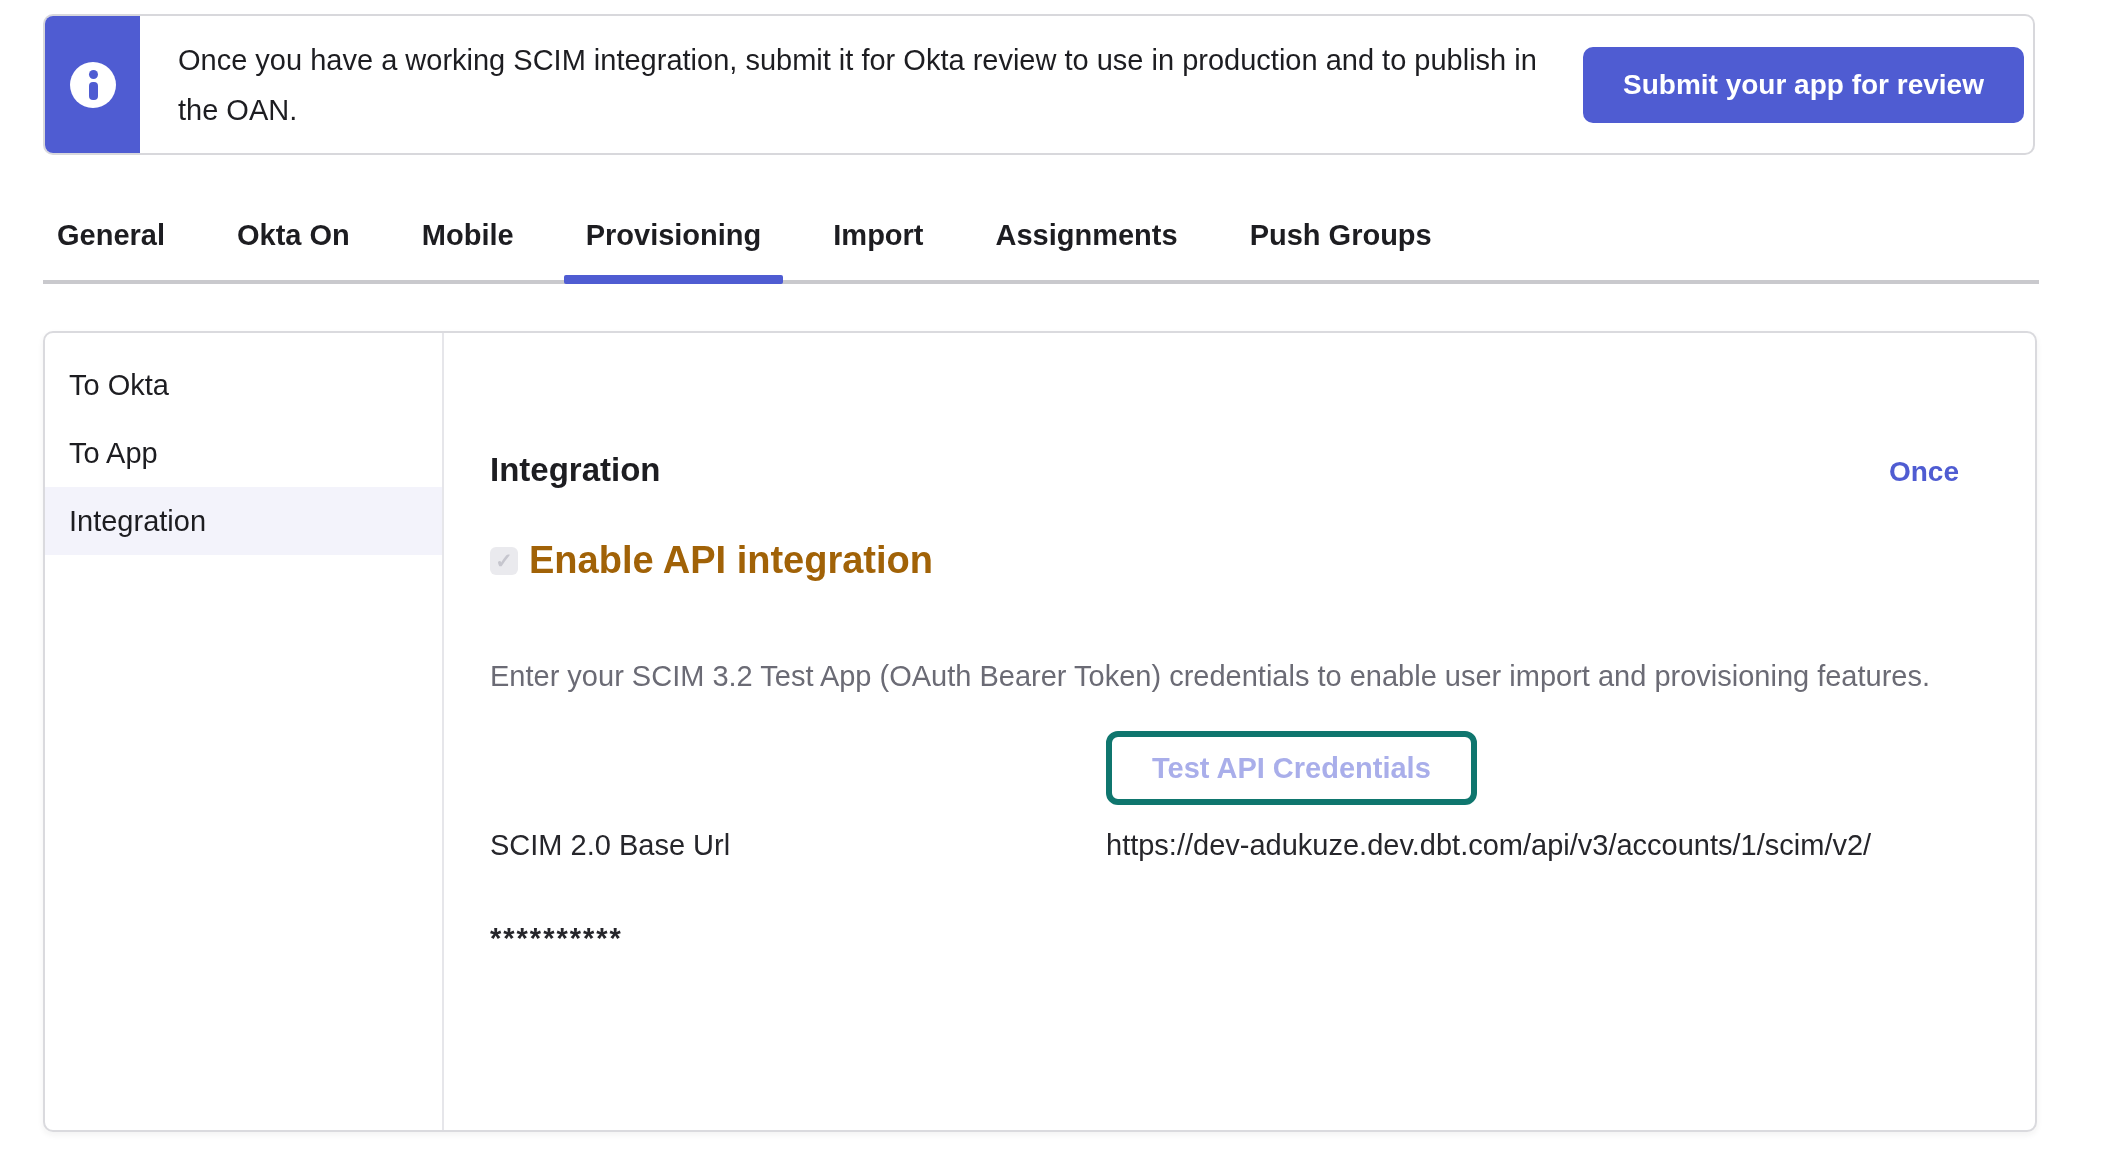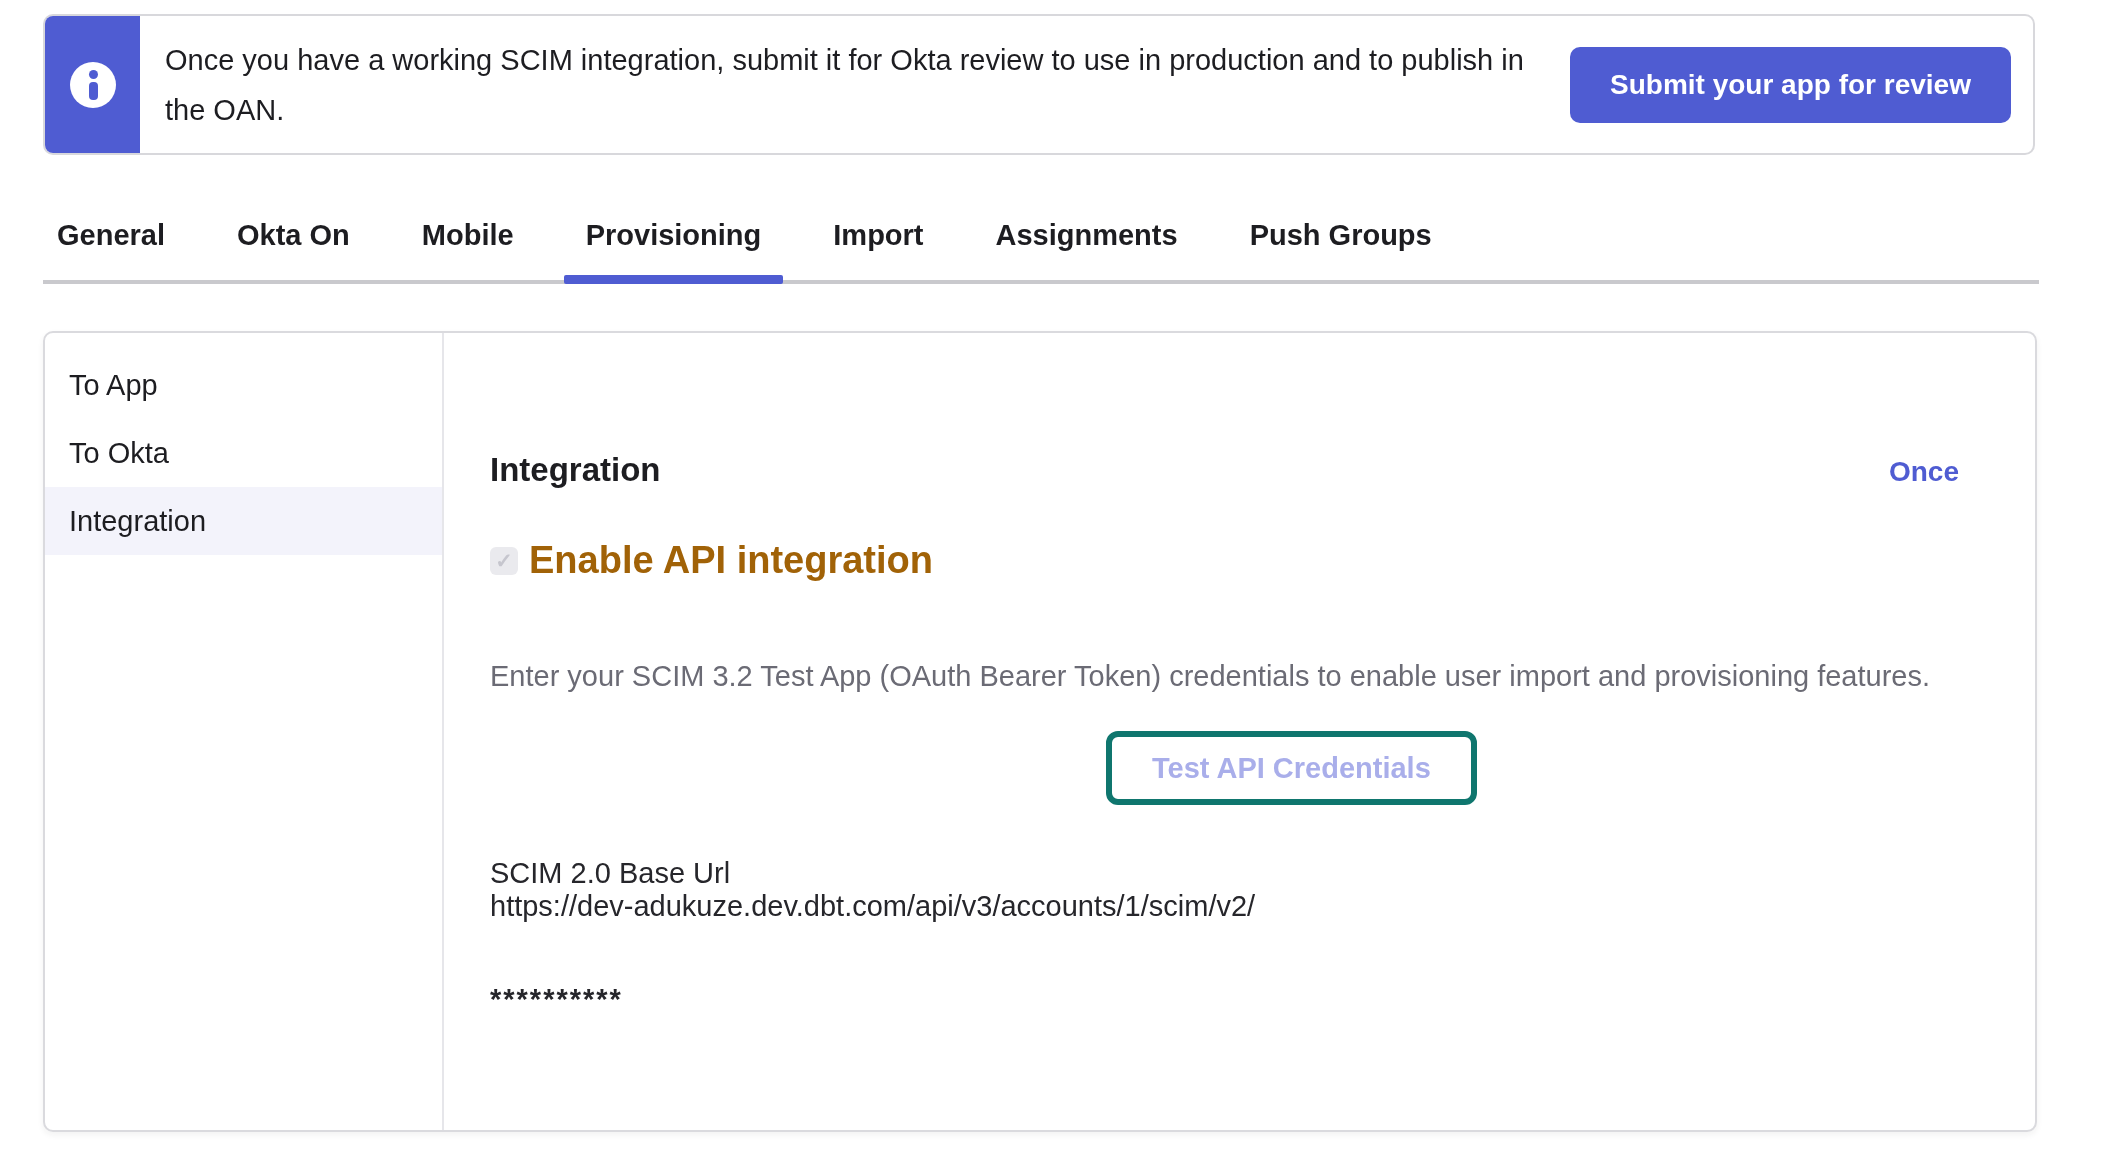--- a/index.html
+++ b/index.html
@@ -43,21 +43,21 @@
   }
   .info-circle .stem {
     position: absolute; left: 19px; top: 20px;
     width: 9px; height: 18px; border-radius: 4px;
     background: #4f5cd2;
   }
   .banner-body {
     flex: 1;
     display: flex;
     align-items: center;
-    padding-left: 25px;
+    padding-left: 38px;
   }
   .banner-text {
     width: 1405px;
     font-size: 29px;
     line-height: 50px;
     color: #1d1d21;
   }
   .banner-btn {
     flex: 0 0 auto;
     align-self: center;
@@ -201,21 +201,21 @@
     font-family: "Liberation Sans", sans-serif;
     font-size: 29px;
     font-weight: 700;
     cursor: not-allowed;
     white-space: nowrap;
   }
   .field-row {
     display: flex;
     align-items: baseline;
   }
-  .field-row.first { margin-top: 52px; flex-direction: column; }
+  .field-row.first { margin-top: 24px; }
   .field-row.second { margin-top: 60px; }
   .field-label {
     width: 616px;
     flex: 0 0 auto;
     font-size: 29px;
     color: #26262b;
   }
   .field-value {
     font-size: 29px;
     color: #26262b;
@@ -247,22 +247,22 @@
   <div class="tab">Mobile</div>
   <div class="tab active">Provisioning</div>
   <div class="tab">Import</div>
   <div class="tab">Assignments</div>
   <div class="tab">Push Groups</div>
 </div>
 
 <div class="card">
 
   <div class="sidebar">
+    <div class="sidebar-item">To Okta</div>
     <div class="sidebar-item">To App</div>
-    <div class="sidebar-item">To Okta</div>
     <div class="sidebar-item selected">Integration</div>
   </div>
 
   <div class="main">
     <div class="main-header">
       <div class="main-title">Integration</div>
       <div class="edit-link">Once</div>
     </div>
 
     <div class="check-row">

